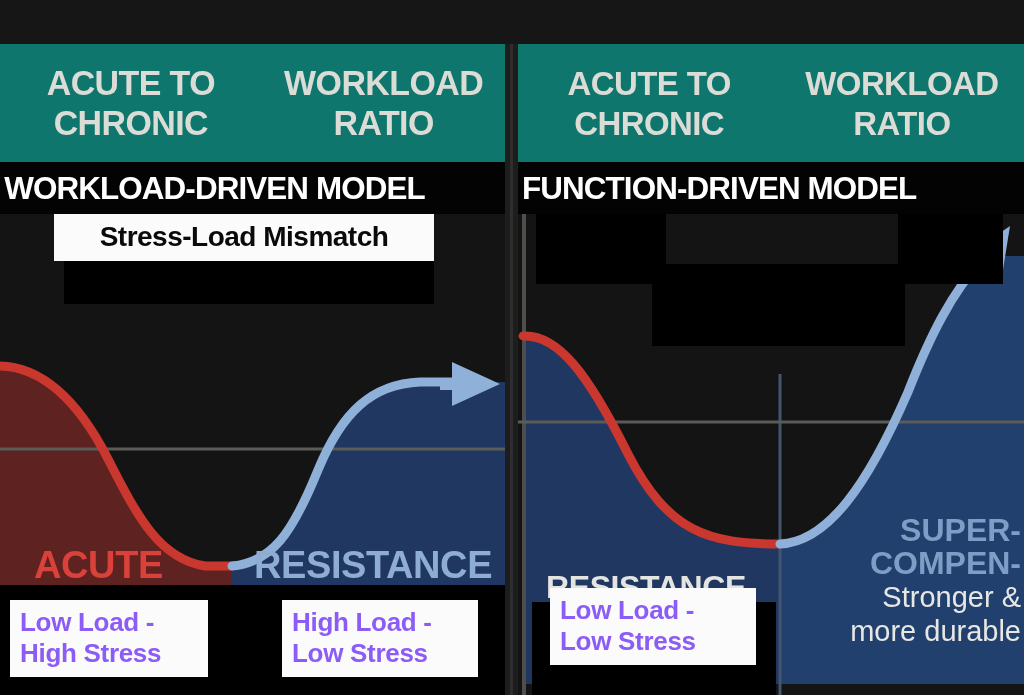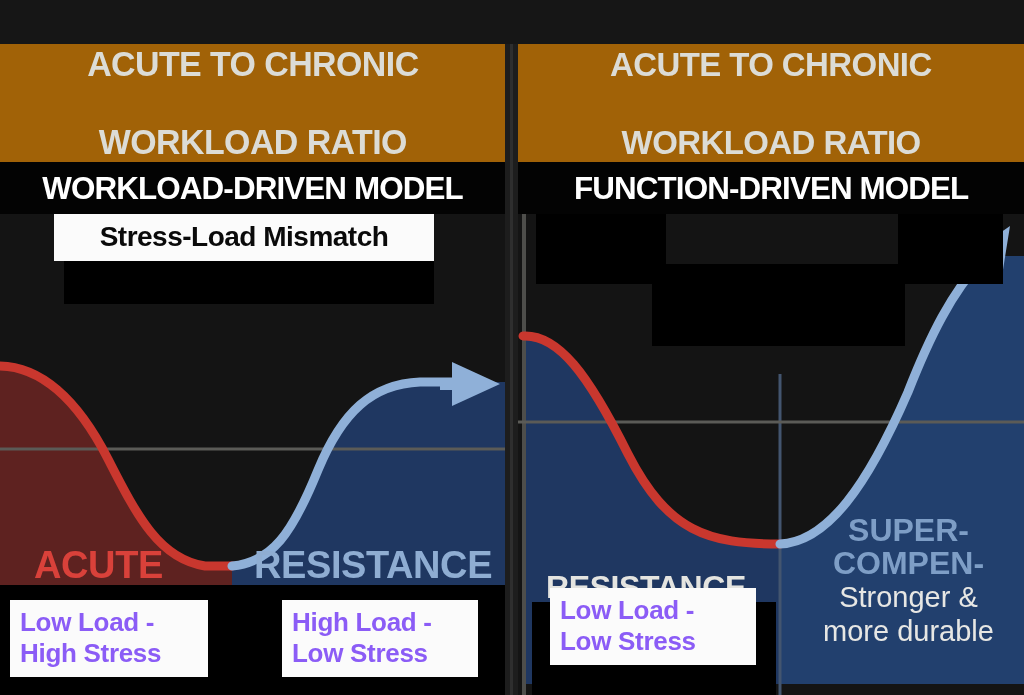--- a/index.html
+++ b/index.html
@@ -49,23 +49,23 @@
     width: 3px; height: 651px;
     background: #2e2e2e;
   }
 
   
   .banner {
     position: absolute;
     left: 0; top: 0;
     width: 100%;
     height: 118px;
-    background: #a16207;
+    background: #0f766e;
     display: flex;
-    flex-direction: column;
+    flex-direction: row;
     align-items: center;
     justify-content: space-between;
     box-sizing: border-box;
   }
   .banner-line {
     color: #dcdcd6;
     font-weight: bold;
     font-size: 35px;
     letter-spacing: -0.6px;
     line-height: 40px;
@@ -78,21 +78,20 @@
 
   
   .model-bar {
     position: absolute;
     left: 0; top: 118px;
     width: 100%;
     height: 52px;
     background: #030303;
     display: flex;
     align-items: center;
-    justify-content: center;
   }
   .model-bar-text {
     color: #ffffff;
     font-weight: bold;
     font-size: 32px;
     letter-spacing: -0.9px;
     white-space: nowrap;
     transform: scaleX(0.98);
   }
 
@@ -133,21 +132,21 @@
     z-index: 4;
     white-space: nowrap;
   }
   .phase-alarm       { color: #d9413a; font-size: 38px; }
   .phase-resistance  { color: #8fadd2; font-size: 38px; }
   .phase-resistance2 { color: #e4e4e0; font-size: 32px; }
   .phase-super {
     color: #7e9ec6;
     font-size: 32px;
     line-height: 33px;
-    text-align: center;
+    text-align: right;
     white-space: normal;
     font-weight: bold;
   }
   .phase-super-sub {
     color: #e7e7e4;
     font-size: 29px;
     line-height: 34px;
     font-weight: normal;
     white-space: normal;
   }

